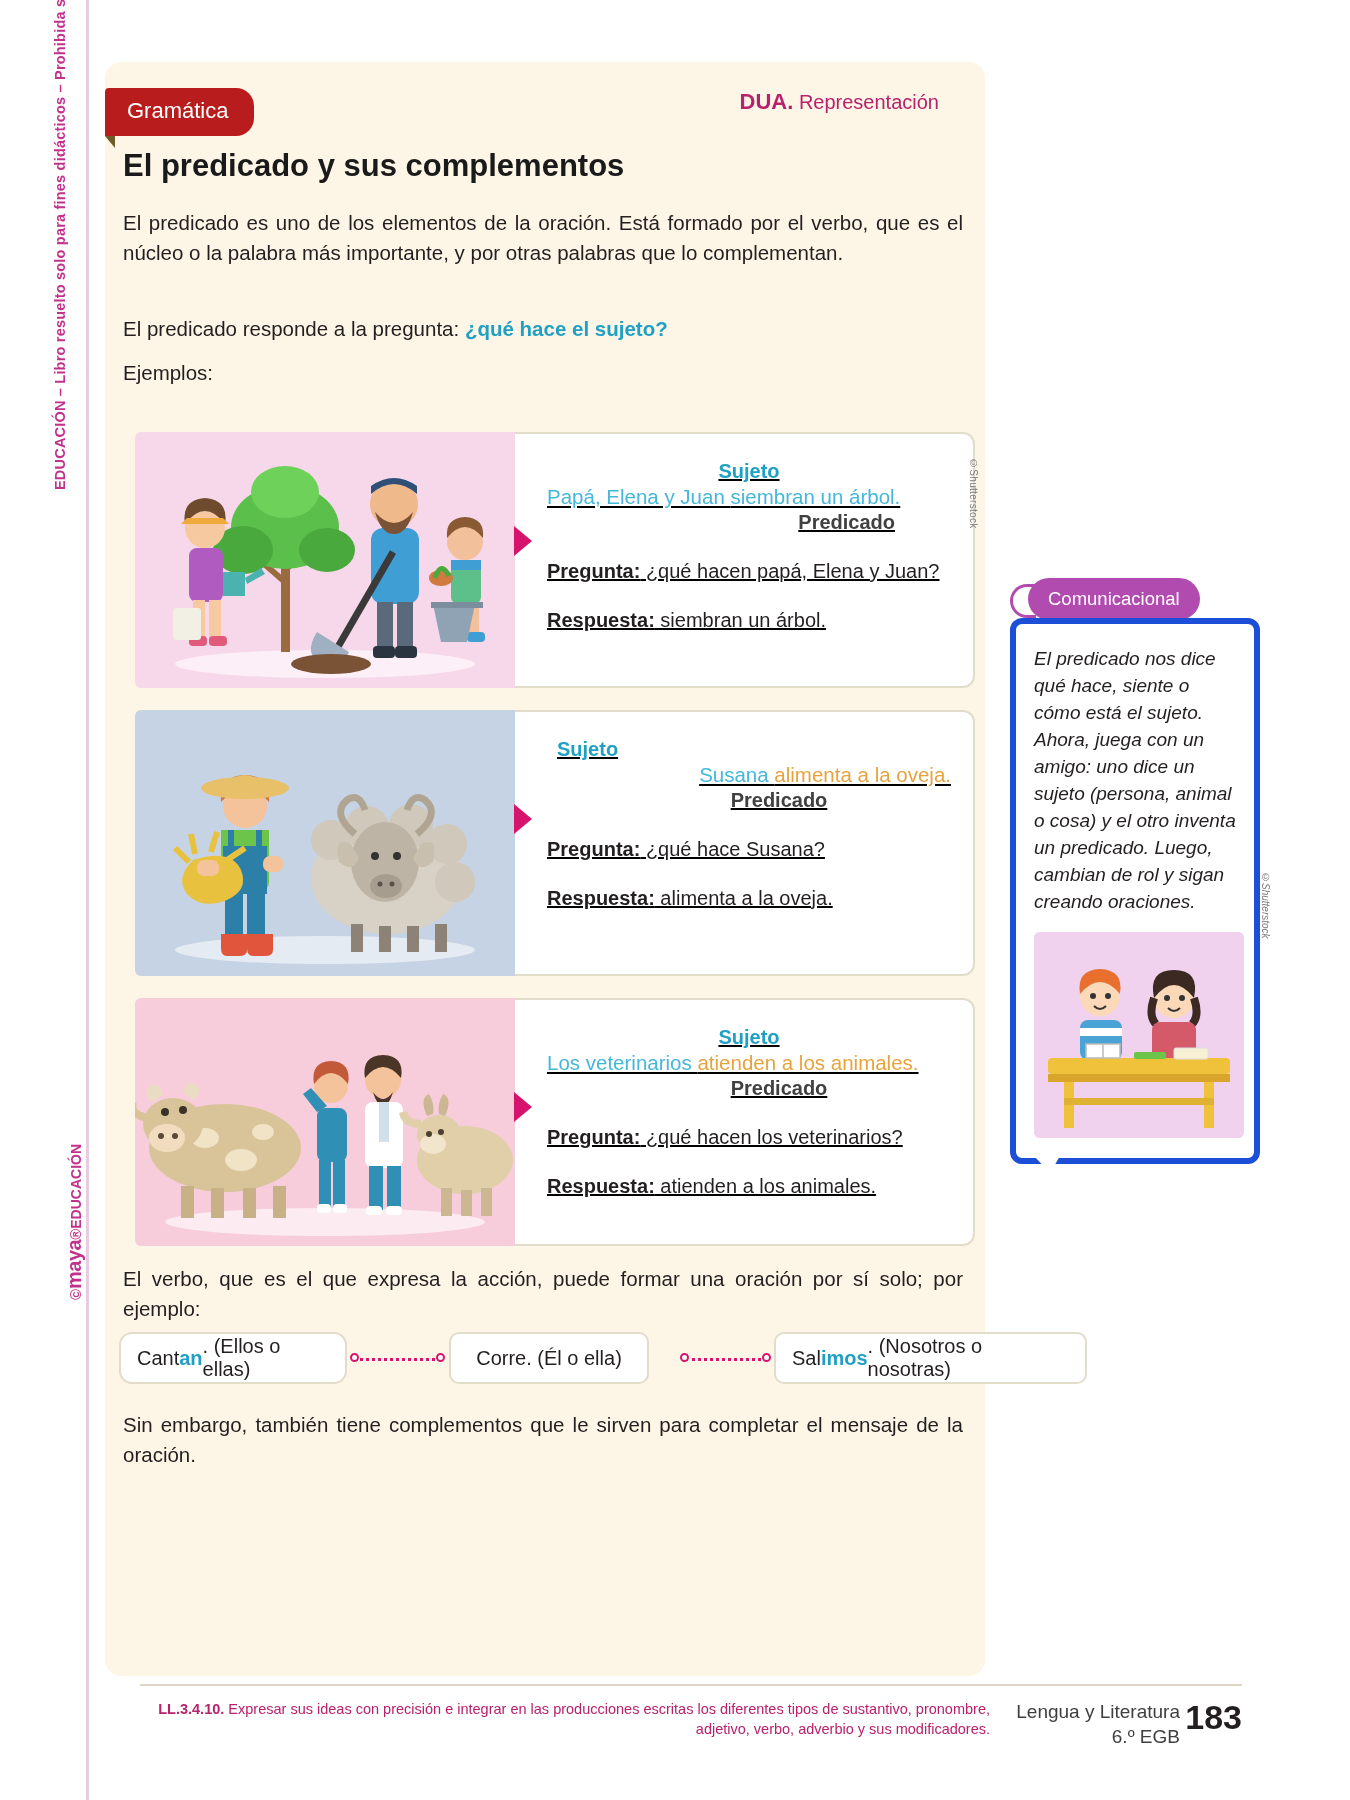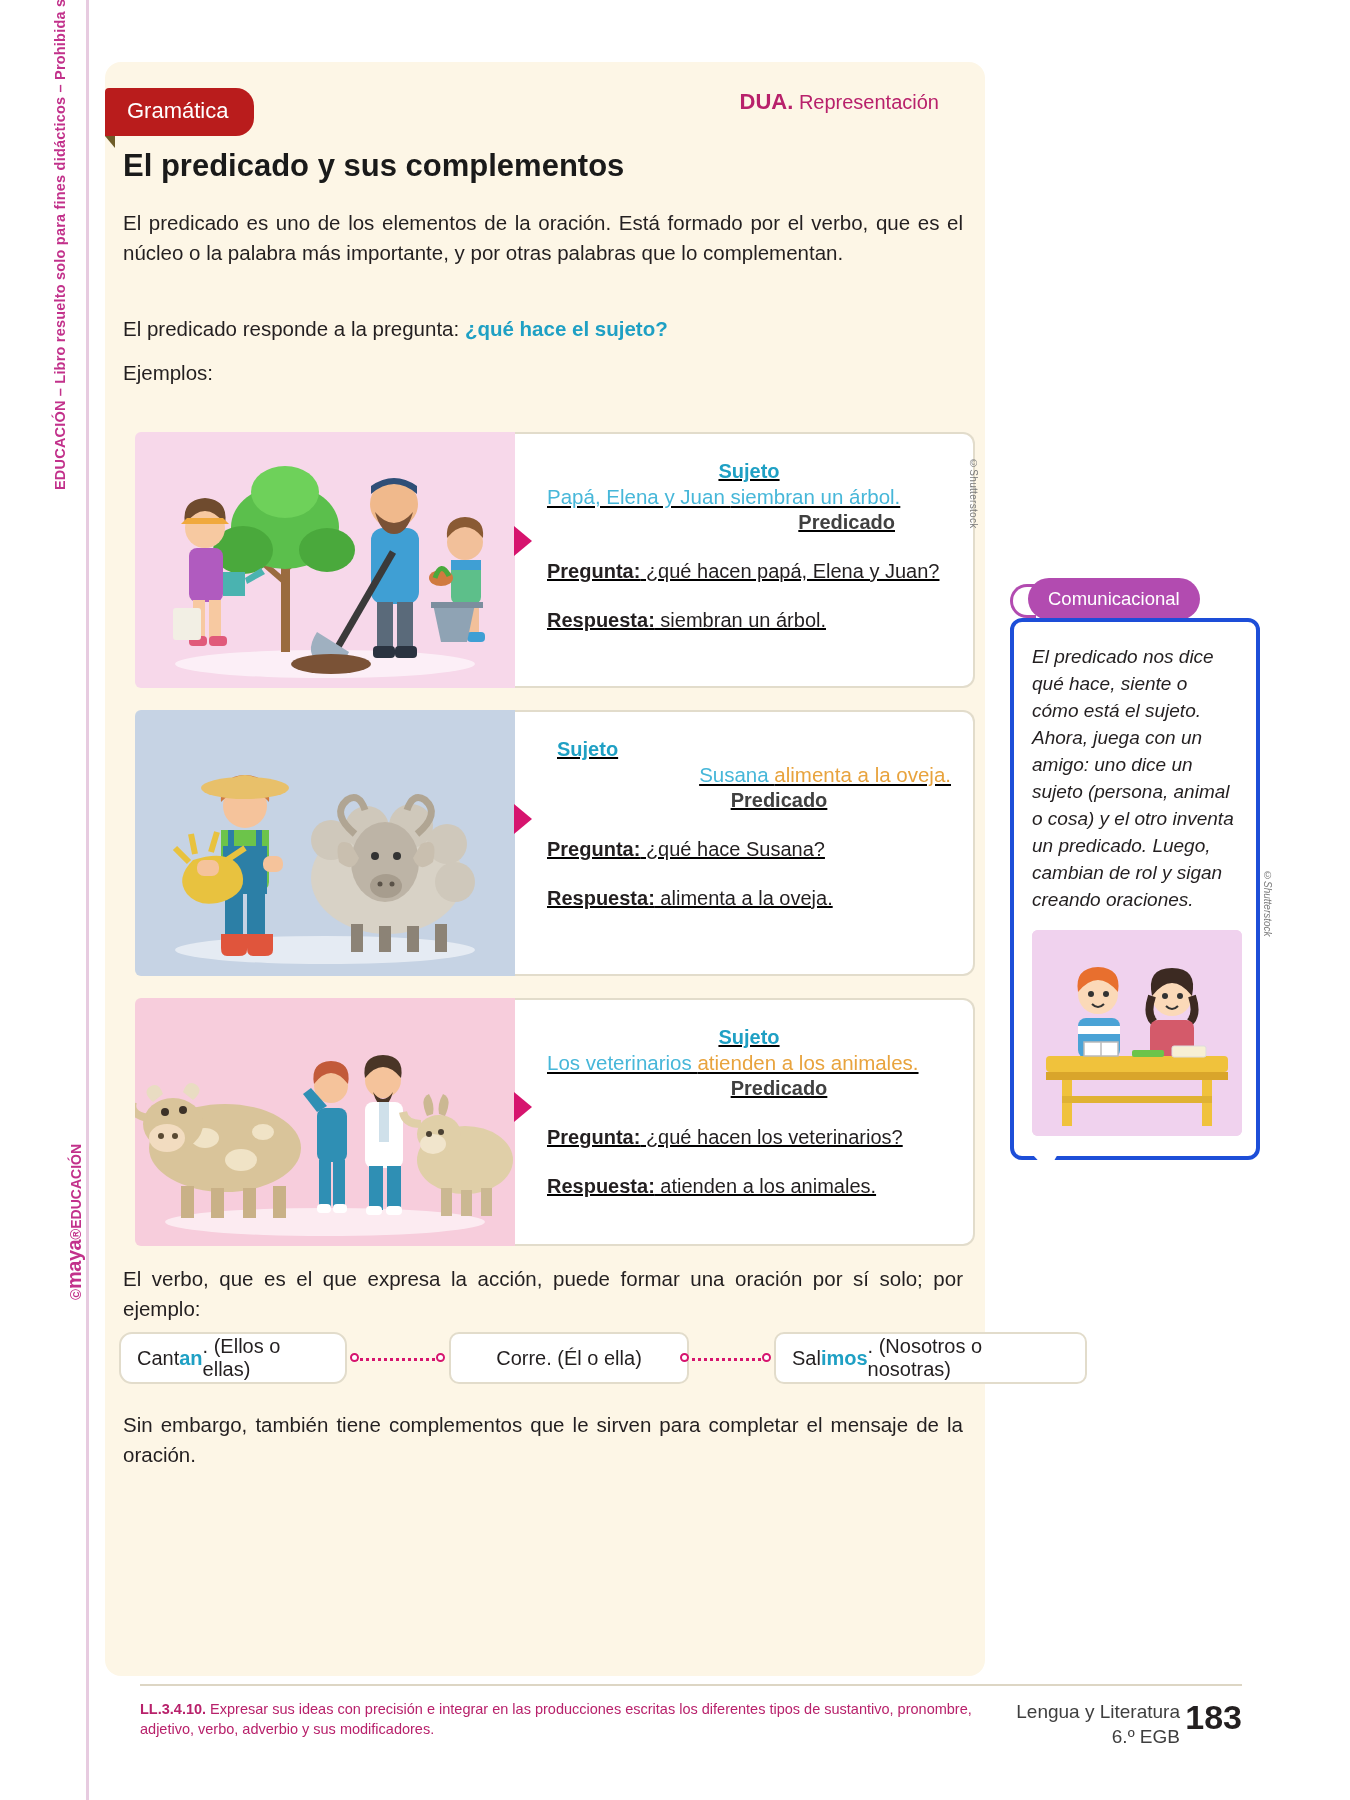--- a/index.html
+++ b/index.html
@@ -204,21 +204,21 @@
     height: 52px;
     background: #ffffff;
     border: 2px solid #e2dccb;
     border-radius: 10px;
     display: flex; align-items: center; justify-content: center;
     font-size: 20px; color: #231f20;
     padding: 0 16px;
   }
   .chip b { font-weight: bold; color: #1fa0c4; }
   .chip1 { left: 0; width: 228px; border-radius: 13px; }
-  .chip2 { left: 330px; width: 240px; }
+  .chip2 { left: 330px; width: 200px; }
   .chip3 { left: 660px; width: 320px; }
   .chip3 { left: 655px; width: 313px; }
   .dots {
     position: absolute;
     top: 26px; height: 2px;
     border-top: 3px dotted #d6146e;
   }
   .d1 { left: 236px; width: 86px; }
   .d2 { left: 566px; width: 82px; }
   .dot-end {
@@ -248,21 +248,21 @@
     width: 26px; height: 34px;
     border: 3px solid #b24bb0;
     border-right: none;
     border-radius: 18px 0 0 18px;
   }
   .comu-body {
     position: absolute;
     left: 0; top: 40px;
     width: 250px;
     background: #ffffff;
-    border: 4px solid #1d4ed8;
+    border: 6px solid #1d4ed8;
     border-radius: 12px;
     padding: 22px 18px 20px 18px;
     font-style: italic;
     font-size: 19px;
     line-height: 1.42;
     color: #231f20;
   }
   .comu-img {
     margin-top: 16px;
     width: 210px; height: 206px;
@@ -292,20 +292,21 @@
     left: 140px; right: 108px; top: 1684px;
     height: 2px; background: #ddd6c4;
   }
   .footer-code {
     position: absolute;
     left: 140px; top: 1700px;
     width: 850px;
     font-size: 14.5px;
     color: #b8216b;
     line-height: 1.35;
+    text-align: right;
   }
   .footer-code b { font-weight: bold; }
   .footer-code span.txt { color: #b8216b; }
   .pagenum {
     position: absolute;
     right: 108px; top: 1698px;
     font-size: 34px;
     font-weight: bold;
     color: #231f20;
   }

